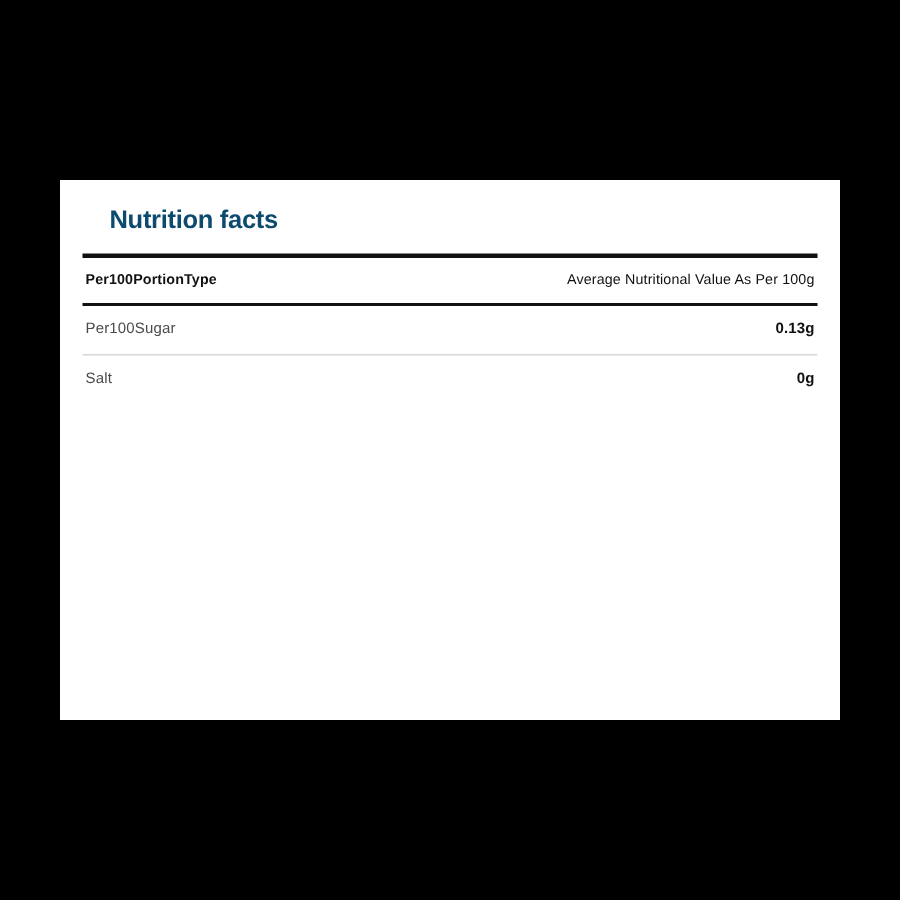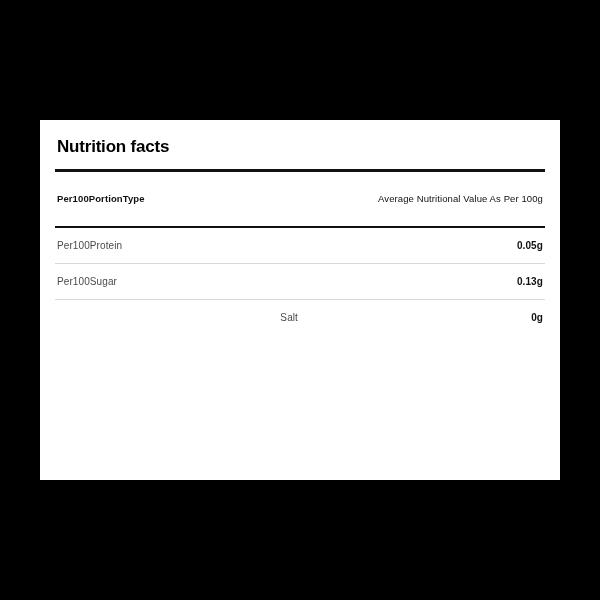--- a/index.html
+++ b/index.html
@@ -32,54 +32,53 @@
   .panel-inner {
     position: absolute;
     left: 15px;
     top: 10px;
     right: 15px;
     bottom: 10px;
   }
   .title {
     font-size: 17px;
     font-weight: bold;
-    color: #000000;
+    color: #0c4a6e;
     letter-spacing: -0.2px;
     padding-left: 2px;
     padding-top: 8px;
-    margin: 0 0 12px 0;
+    margin: 0 0 12px 16px;
     line-height: 1.1;
   }
   .table {
     width: 100%;
     border-collapse: collapse;
     table-layout: fixed;
   }
   .table tr {
     height: 33px;
   }
   .table td {
     vertical-align: middle;
-    padding: 12px 2px;
+    padding: 0 2px;
     border-bottom: 1px solid #d8d8d8;
     font-size: 10px;
     color: #4a4a4a;
     letter-spacing: 0.1px;
   }
   .table tr.header-row td {
     border-top: 3px solid #111111;
     border-bottom: 2px solid #111111;
     font-weight: bold;
     color: #111111;
     font-size: 9.5px;
     height: 30px;
   }
   .table tr.last-row td {
     border-bottom: none;
-    text-align: right;
   }
   td.label {
     text-align: left;
   }
   td.value {
     text-align: right;
     font-weight: bold;
     color: #111111;
     font-size: 10px;
   }
@@ -96,24 +95,20 @@
 
       <h1 class="title">Nutrition facts</h1>
 
       <table class="table">
         <tbody>
           <tr class="header-row">
             <td class="label">Per100PortionType</td>
             <td class="value">Average Nutritional Value As Per 100g</td>
           </tr>
           <tr>
-            <td class="label">Per100Protein</td>
-            <td class="value">0.05g</td>
-          </tr>
-          <tr>
             <td class="label">Per100Sugar</td>
             <td class="value">0.13g</td>
           </tr>
           <tr class="last-row">
             <td class="label">Salt</td>
             <td class="value">0g</td>
           </tr>
         </tbody>
       </table>
 

